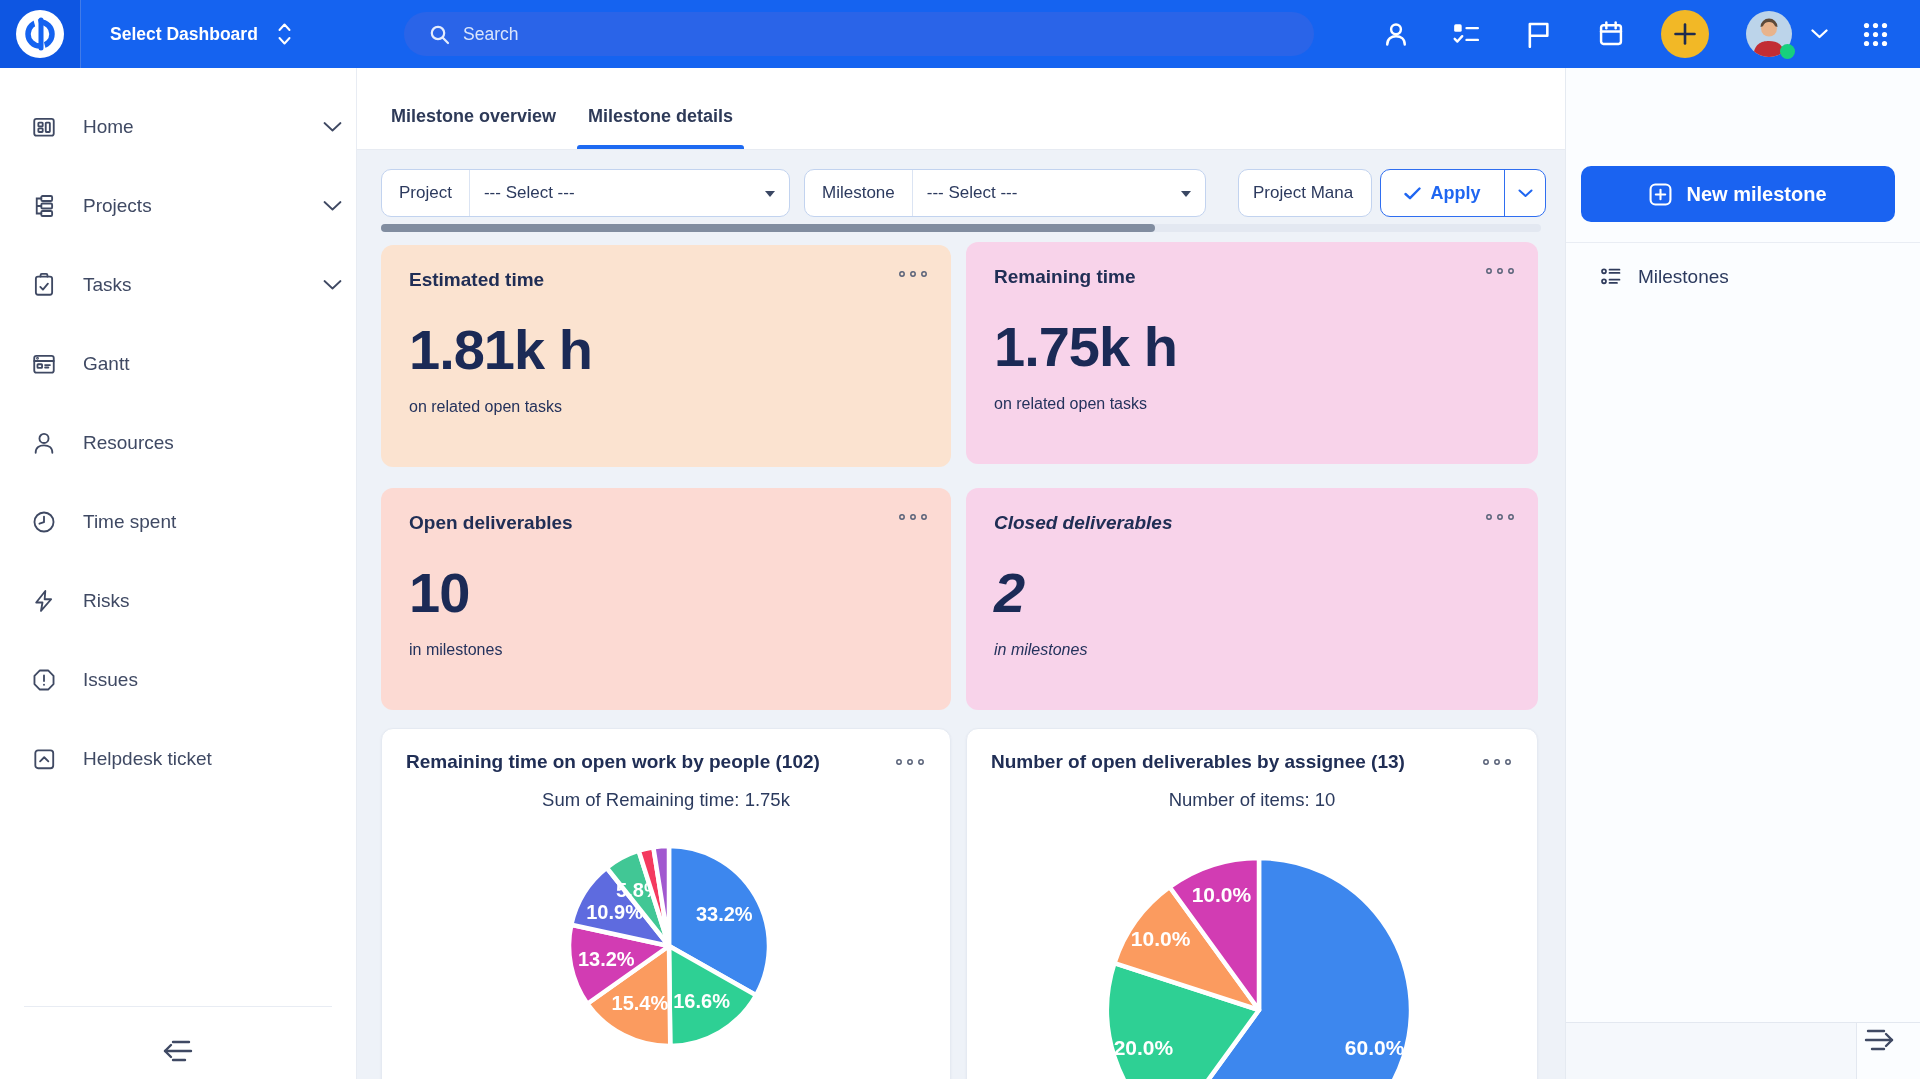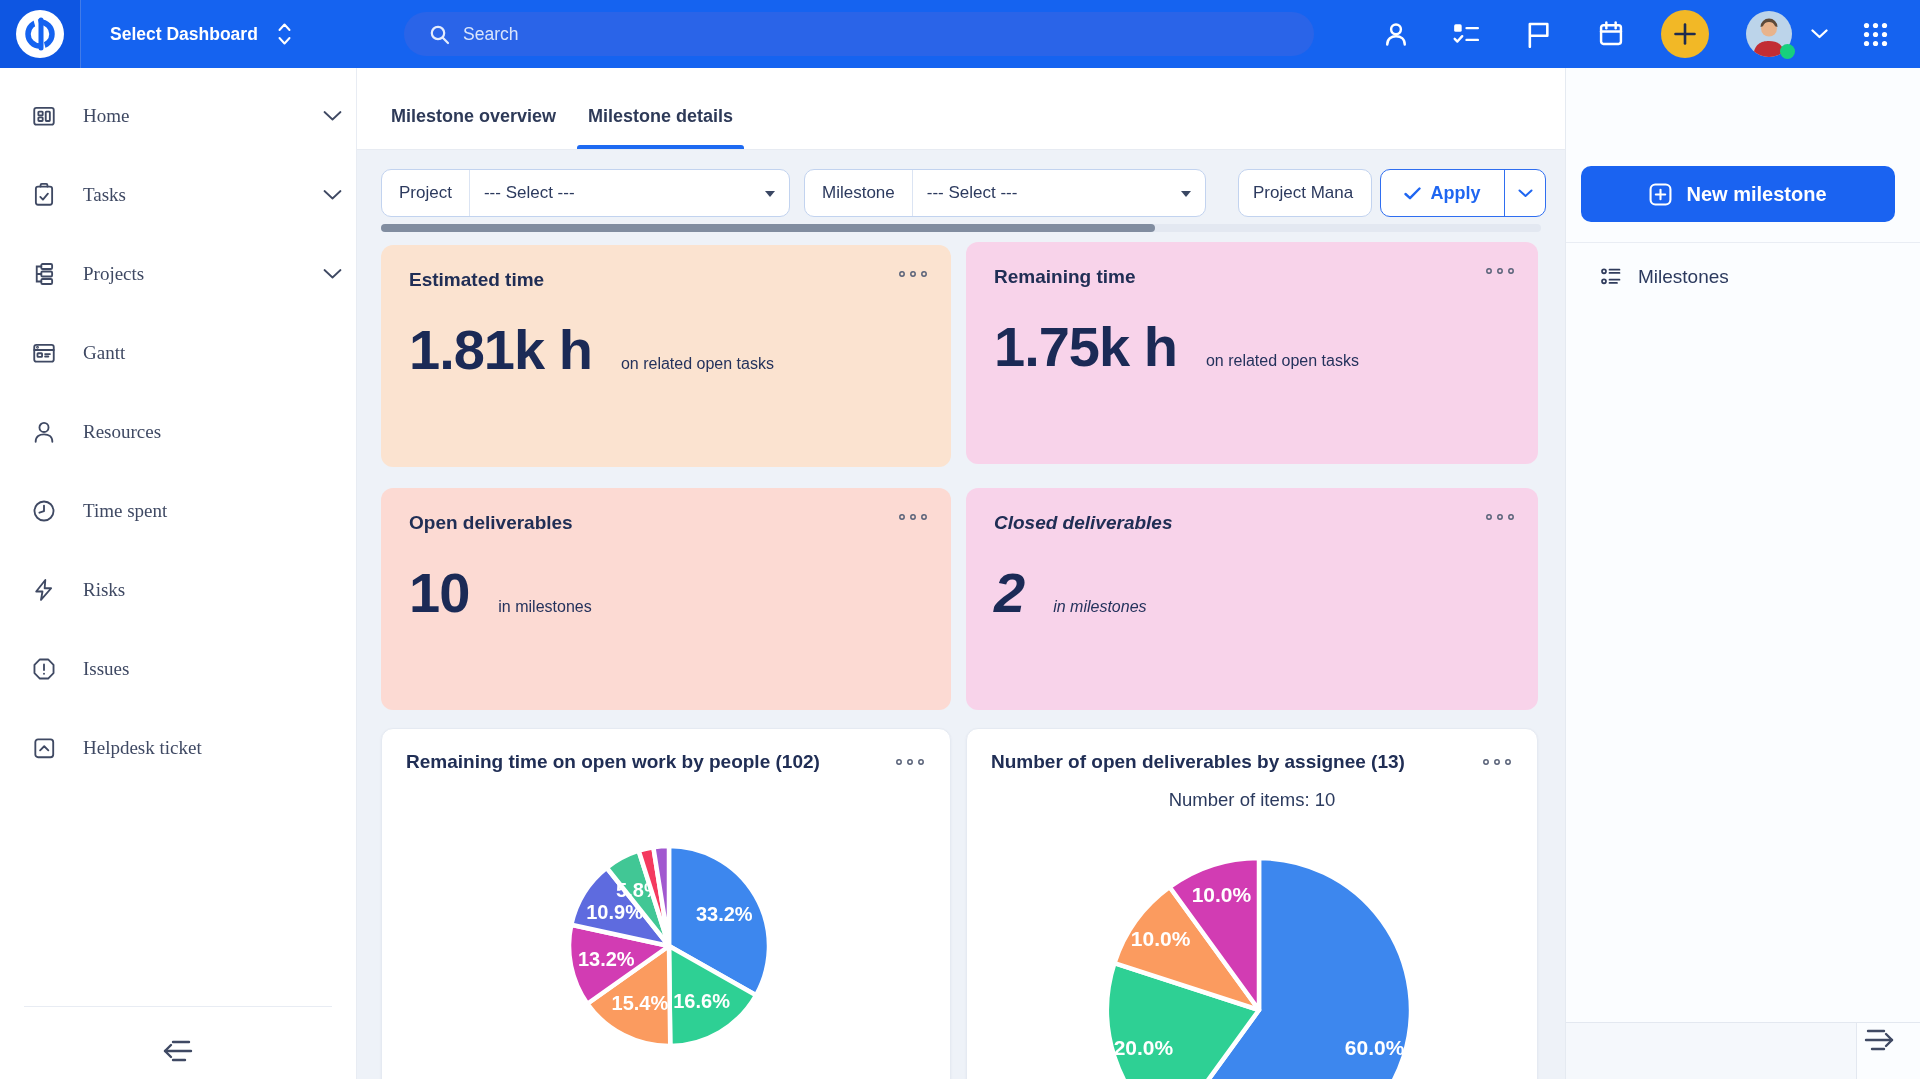--- a/index.html
+++ b/index.html
@@ -13,21 +13,21 @@
   .logo-tile{position:absolute;left:0;top:0;width:81px;height:68px;background:#0e56e2;border-right:1px solid rgba(255,255,255,.22);display:flex;align-items:center;justify-content:center;cursor:pointer;box-sizing:border-box;}
   .dash-select{position:absolute;left:110px;top:0;height:68px;display:flex;align-items:center;gap:20px;color:#fff;font-size:17.5px;font-weight:600;cursor:pointer;}
   .search-pill{position:absolute;left:404px;top:12px;width:910px;height:44px;border-radius:22px;background:#2a64e8;display:flex;align-items:center;padding-left:25px;gap:13px;box-sizing:border-box;color:#d9e5fc;font-size:17.5px;cursor:text;}
   .tb-ic{position:absolute;top:0;height:68px;width:34px;display:flex;align-items:center;justify-content:center;cursor:pointer;}
   .plus-btn{position:absolute;left:1661px;top:10px;width:48px;height:48px;border-radius:50%;background:#f2b826;display:flex;align-items:center;justify-content:center;cursor:pointer;}
   .avatar{position:absolute;left:1746px;top:11px;width:46px;height:46px;border-radius:50%;overflow:hidden;cursor:pointer;}
   .status-dot{position:absolute;left:1780px;top:44px;width:15px;height:15px;border-radius:50%;background:#17cf7e;}
 
   
   .sidebar{position:absolute;left:0;top:68px;width:357px;height:1011px;background:#fff;border-right:1px solid #e8ecf3;box-sizing:border-box;}
-  .side-list{list-style:none;margin:0;padding:8px 0 0 0;font-family:Liberation Serif, serif;}
+  .side-list{list-style:none;margin:0;padding:19px 0 0 0;}
   .side-item{position:relative;height:79px;display:flex;align-items:center;padding-left:31px;gap:26px;cursor:pointer;color:#3f4963;}
   .side-label{font-size:19px;font-weight:500;}
   .side-chevron{position:absolute;right:14px;top:50%;transform:translateY(-50%);}
   .side-divider{position:absolute;left:24px;right:24px;bottom:72px;height:1px;background:#e8ecf3;}
   .collapse-btn{position:absolute;bottom:14px;left:50%;transform:translateX(-50%);cursor:pointer;}
 
   
   .main{position:absolute;left:357px;top:68px;width:1208px;height:1011px;background:#eef2f8;}
   .tabs-row{position:absolute;left:0;top:0;width:100%;height:82px;background:#fff;border-bottom:1px solid #e7ebf2;display:flex;align-items:stretch;padding:16px 0 0 23px;box-sizing:border-box;}
   .tab{position:relative;display:flex;align-items:center;padding:0 11px;margin-right:10px;font-size:18px;font-weight:600;color:#2e3a58;cursor:pointer;white-space:nowrap;}
@@ -48,21 +48,21 @@
 
   .hscroll-track{position:absolute;left:24px;top:156px;width:1160px;height:8px;border-radius:4px;background:#e3e8f1;}
   .hscroll-thumb{position:absolute;left:0;top:0;width:774px;height:8px;border-radius:4px;background:#818da0;cursor:grab;}
 
   .kpi{position:absolute;width:570px;height:222px;border-radius:12px;padding:24px 28px;box-sizing:border-box;}
   #kpi-0{left:24px;top:177px;}
   #kpi-1{left:609px;top:174px;width:572px;}
   #kpi-2{left:24px;top:420px;}
   #kpi-3{left:609px;top:420px;width:572px;font-style:italic;}
   .kpi-title{font-size:19px;font-weight:600;color:#202e55;}
-  .kpi-row{display:flex;align-items:baseline;gap:29px;margin-top:26px;}
+  .kpi-row{display:flex;align-items:baseline;gap:16px;margin-top:26px;flex-direction:column;}
   .kpi-value{font-size:56px;font-weight:800;color:#1b2a56;letter-spacing:-1px;}
   .kpi-suffix{font-size:16px;font-weight:500;color:#24325c;text-align:center;}
   .dots{position:absolute;right:22px;top:24px;cursor:pointer;}
 
   .chart-card{position:absolute;width:570px;height:430px;background:#fff;border:1px solid #e5eaf2;border-radius:12px;box-sizing:border-box;box-shadow:0 1px 3px rgba(25,45,90,.05);}
   #chart-0{left:24px;top:660px;}
   #chart-1{left:609px;top:660px;width:572px;}
   .cc-head{display:flex;justify-content:space-between;align-items:center;padding:22px 24px 0;}
   .cc-title{font-size:19px;font-weight:600;color:#202e55;}
   .cc-dots{cursor:pointer;}
@@ -210,43 +210,43 @@
         </span>
         <span class="side-label">Home</span>
         <span class="side-chevron">
           <svg width="19" height="11" viewBox="0 0 19 11">
               <polyline points="1.5,1.5 9.5,9 17.5,1.5" fill="none" stroke="#3f4963" stroke-width="1.8" stroke-linecap="round" stroke-linejoin="round"></polyline>
             </svg>
         </span>
       </li>
       <li class="side-item">
         <span>
-          <svg width="26" height="26" viewBox="0 0 24 24" fill="none" stroke="#3f4963" stroke-width="1.7" stroke-linecap="round" stroke-linejoin="round">
-            <rect x="4.5" y="4.2" width="15" height="16.8" rx="2"></rect>
-            <path d="M8.8,4.2 V3 a1.2,1.2 0 0 1 1.2,-1.2 h4 a1.2,1.2 0 0 1 1.2,1.2 V4.2"></path>
-            <polyline points="8.6,13.8 11,16.2 15.6,10.8"></polyline>
-          </svg>
-        </span>
-        <span class="side-label">Tasks</span>
-        <span class="side-chevron">
-          <svg width="19" height="11" viewBox="0 0 19 11">
-              <polyline points="1.5,1.5 9.5,9 17.5,1.5" fill="none" stroke="#3f4963" stroke-width="1.8" stroke-linecap="round" stroke-linejoin="round"></polyline>
-            </svg>
-        </span>
-      </li>
-      <li class="side-item">
-        <span>
           <svg width="26" height="26" viewBox="0 0 24 24" fill="none" stroke="#3f4963" stroke-width="1.7" stroke-linecap="round">
             <rect x="9.5" y="2.8" width="10" height="4.6" rx="1.2"></rect>
             <rect x="9.5" y="9.7" width="10" height="4.6" rx="1.2"></rect>
             <rect x="9.5" y="16.6" width="10" height="4.6" rx="1.2"></rect>
             <path d="M9.5,5.1 H5.3 V18.9 H9.5 M5.3,12 H9.5"></path>
           </svg>
         </span>
         <span class="side-label">Projects</span>
+        <span class="side-chevron">
+          <svg width="19" height="11" viewBox="0 0 19 11">
+              <polyline points="1.5,1.5 9.5,9 17.5,1.5" fill="none" stroke="#3f4963" stroke-width="1.8" stroke-linecap="round" stroke-linejoin="round"></polyline>
+            </svg>
+        </span>
+      </li>
+      <li class="side-item">
+        <span>
+          <svg width="26" height="26" viewBox="0 0 24 24" fill="none" stroke="#3f4963" stroke-width="1.7" stroke-linecap="round" stroke-linejoin="round">
+            <rect x="4.5" y="4.2" width="15" height="16.8" rx="2"></rect>
+            <path d="M8.8,4.2 V3 a1.2,1.2 0 0 1 1.2,-1.2 h4 a1.2,1.2 0 0 1 1.2,1.2 V4.2"></path>
+            <polyline points="8.6,13.8 11,16.2 15.6,10.8"></polyline>
+          </svg>
+        </span>
+        <span class="side-label">Tasks</span>
         <span class="side-chevron">
           <svg width="19" height="11" viewBox="0 0 19 11">
               <polyline points="1.5,1.5 9.5,9 17.5,1.5" fill="none" stroke="#3f4963" stroke-width="1.8" stroke-linecap="round" stroke-linejoin="round"></polyline>
             </svg>
         </span>
       </li>
       <li class="side-item">
         <span>
           <svg width="26" height="26" viewBox="0 0 24 24" fill="none" stroke="#3f4963" stroke-width="1.7" stroke-linecap="round">
             <rect x="3" y="4.5" width="18" height="15.5" rx="2"></rect>
@@ -439,20 +439,21 @@
       <div class="cc-head">
         <span class="cc-title">Remaining time on open work by people (102)</span>
         <span class="cc-dots">
           <svg width="32" height="10" viewBox="0 0 32 10" fill="none" stroke="#5a6379" stroke-width="1.5">
               <circle cx="5" cy="5" r="2.2"></circle>
               <circle cx="16" cy="5" r="2.2"></circle>
               <circle cx="27" cy="5" r="2.2"></circle>
             </svg>
         </span>
       </div>
+      <div class="cc-sub">Sum of Remaining time: 1.75k</div>
       <svg class="pie" id="pie-0" width="216" height="216" viewBox="0 0 216 216">
           <path d="M108,108 L108.00,8.00 A100,100 0 0 1 195.02,157.27 Z" fill="#3d87ee" stroke="#ffffff" stroke-width="4.5" stroke-linejoin="round"></path>
           <text x="163.3" y="75.8" text-anchor="middle" dominant-baseline="central" font-size="20" font-weight="bold" fill="#ffffff">33.2%</text>
           <path d="M108,108 L195.02,157.27 A100,100 0 0 1 109.26,207.99 Z" fill="#2ed094" stroke="#ffffff" stroke-width="4.5" stroke-linejoin="round"></path>
           <text x="140.6" y="163.1" text-anchor="middle" dominant-baseline="central" font-size="20" font-weight="bold" fill="#ffffff">16.6%</text>
           <path d="M108,108 L109.26,207.99 A100,100 0 0 1 26.37,165.76 Z" fill="#fb9b5f" stroke="#ffffff" stroke-width="4.5" stroke-linejoin="round"></path>
           <text x="78.9" y="165.0" text-anchor="middle" dominant-baseline="central" font-size="20" font-weight="bold" fill="#ffffff">15.4%</text>
           <path d="M108,108 L26.37,165.76 A100,100 0 0 1 10.27,86.80 Z" fill="#d23cb3" stroke="#ffffff" stroke-width="4.5" stroke-linejoin="round"></path>
           <text x="45.3" y="120.8" text-anchor="middle" dominant-baseline="central" font-size="20" font-weight="bold" fill="#ffffff">13.2%</text>
           <path d="M108,108 L10.27,86.80 A100,100 0 0 1 45.72,29.76 Z" fill="#5e6bdf" stroke="#ffffff" stroke-width="4.5" stroke-linejoin="round"></path>

